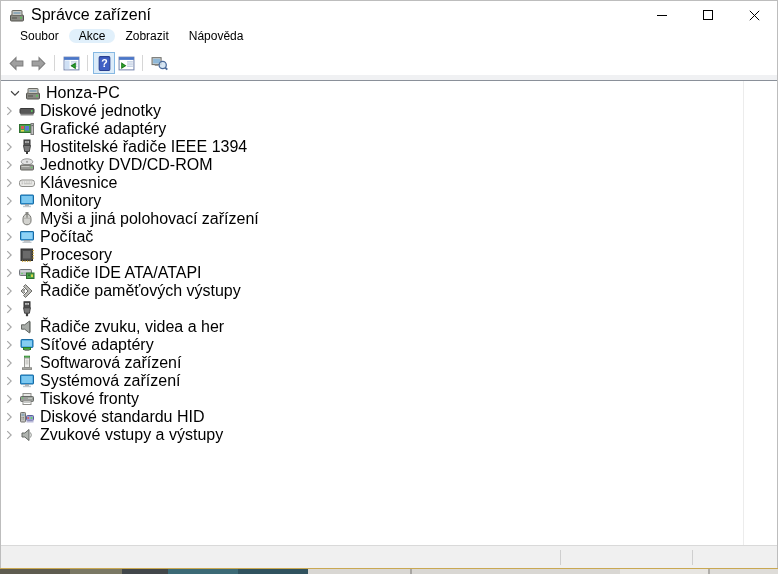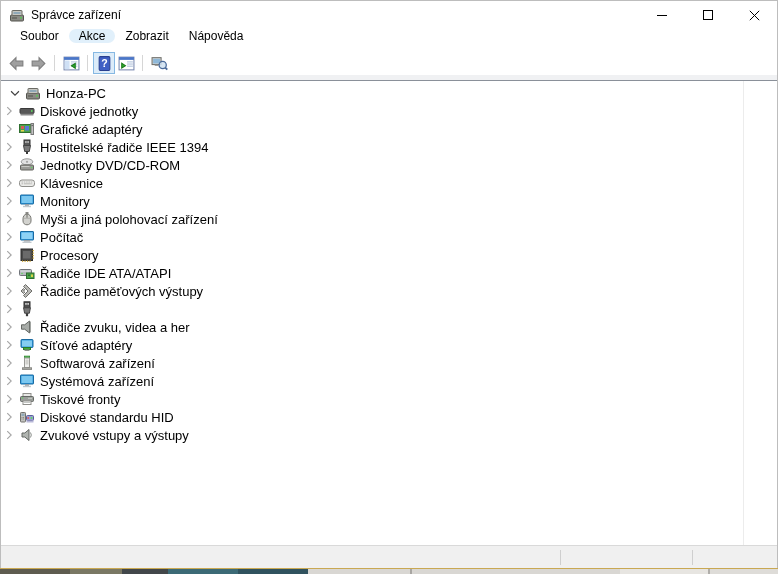--- a/index.html
+++ b/index.html
@@ -9,21 +9,21 @@
     -webkit-font-smoothing:antialiased;
   }
   .window{
     position:absolute;left:0;top:0;width:778px;height:568px;
     background:#fff;box-sizing:border-box;border:1px solid #bdbdbd;border-bottom:none;
     display:flex;flex-direction:column;
   }
   
   .titlebar{height:28px;display:flex;align-items:center;position:relative;background:#fff;flex:none;}
   .titlebar .app-icon{width:16px;height:16px;margin-left:8px;flex:none;}
-  .titlebar .title{margin-left:6px;font-size:12px;color:#000;}
+  .titlebar .title{margin-left:6px;font-size:16px;color:#000;}
   .win-controls{position:absolute;right:0;top:0;height:28px;display:flex;}
   .win-btn{width:46px;height:28px;display:flex;align-items:center;justify-content:center;}
   .glyph-min{width:10px;height:1px;background:#000;}
   .glyph-max{width:8px;height:8px;border:1px solid #000;box-sizing:content-box;}
   
   .menubar{height:22px;display:flex;align-items:flex-start;padding-left:9px;background:#fff;flex:none;}
   .menu-item{font-size:12px;color:#000;padding:0 10px;display:flex;align-items:center;}
   .menu-item.hl{background:#e1f0fb;border-radius:7px;}
   
   .toolbar{height:24px;display:flex;align-items:center;padding-left:4px;background:#fff;flex:none;}
@@ -33,21 +33,21 @@
   .tb-sep{width:1px;height:16px;background:#d6d6d6;margin:0 5px;flex:none;}
   .icon{display:inline-flex;}
   .icon svg{display:block;}
   
   .gapstrip{height:5px;background:#f0f1f3;flex:none;}
   .tree{
     flex:1;background:#fff;border-top:1px solid #8a9099;border-bottom:1px solid #d9d9d9;
     padding-top:3px;position:relative;overflow:hidden;
   }
   .tree-gutter-line{position:absolute;top:0;bottom:0;right:33px;width:1px;background:#ececec;}
-  .tree-row{height:18px;display:flex;align-items:center;font-size:13px;color:#000;}
+  .tree-row{height:18px;display:flex;align-items:center;font-size:16px;color:#000;}
   .tree-row .chev{width:16px;height:16px;flex:none;display:flex;align-items:center;justify-content:center;}
   .tree-row .chev svg{width:14px;height:14px;}
   .tree-row .ticon{width:16px;height:16px;flex:none;margin-left:2px;}
   .tree-row .ticon svg{width:16px;height:16px;}
   .tree-row .tlabel{margin-left:5px;white-space:nowrap;}
   .d0{padding-left:6px;}
   .d1{}
   
   .statusbar{height:22px;background:#f0f0f0;flex:none;position:relative;}
   .status-sep{position:absolute;top:4px;bottom:3px;width:1px;background:#cfcfcf;}

